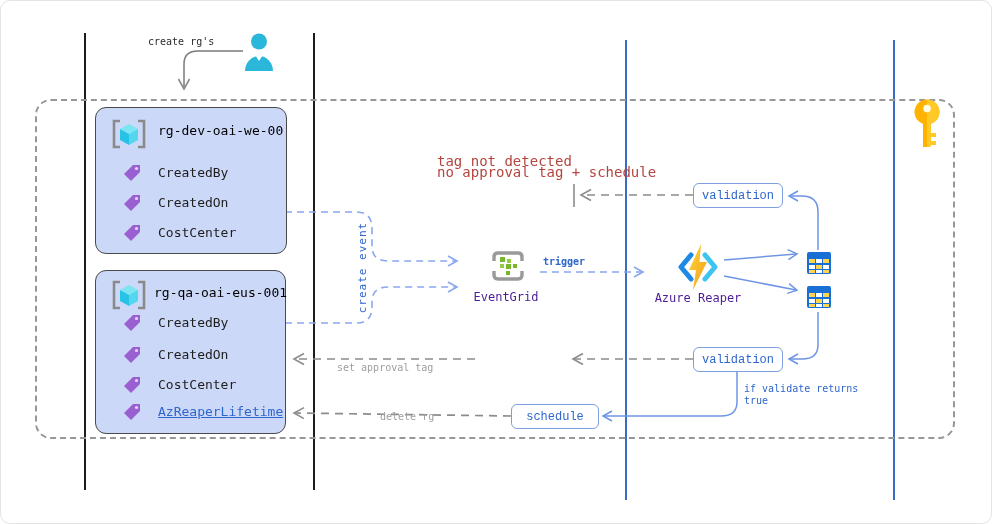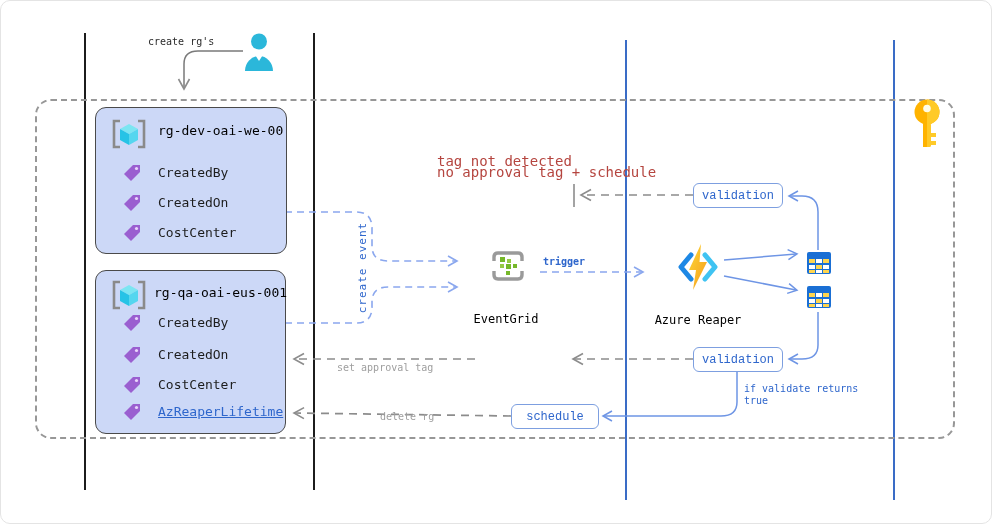--- a/index.html
+++ b/index.html
@@ -13,21 +13,21 @@
   .boundary{position:absolute;left:35px;top:99px;width:916px;height:336px;
             border:2px dashed #979797;border-radius:16px;}
   svg.layer{position:absolute;left:0;top:0;pointer-events:none;}
   .rgbox{position:absolute;background:#ccd8f7;border:1.6px solid #4a4a4a;border-radius:11px;}
   .rgtitle{position:absolute;font-size:13px;color:#000000;white-space:nowrap;}
   .taglabel{position:absolute;font-size:13px;color:#1d1d1d;white-space:nowrap;}
   .taglabel.blue{color:#2e66cc;}
   .node{position:absolute;background:#fff;border:1.4px solid #7d9fe0;border-radius:6px;
         color:#2e66cc;font-size:12px;display:flex;align-items:center;justify-content:center;
         white-space:nowrap;font-family:Liberation Mono, monospace;}
-  .bluelabel{position:absolute;color:#000000;font-size:12px;text-align:center;white-space:nowrap;margin-top:22px;}
+  .bluelabel{position:absolute;color:#4c1d95;font-size:12px;text-align:center;white-space:nowrap;}
   .smallnote{position:absolute;font-size:10px;white-space:nowrap;line-height:12px;}
   .red{color:#b5453f;font-size:14px;}
   .gray{color:#9e9e9e;}
   .blue{color:#2e66cc;}
   .black{color:#2a2a2a;}
   .vlabel{position:absolute;left:312px;top:261px;width:100px;text-align:center;
           transform:rotate(-90deg);transform-origin:50% 50%;color:#2e66cc;
           font-size:11px;letter-spacing:1px;white-space:nowrap;}
 </style>
 </head>

